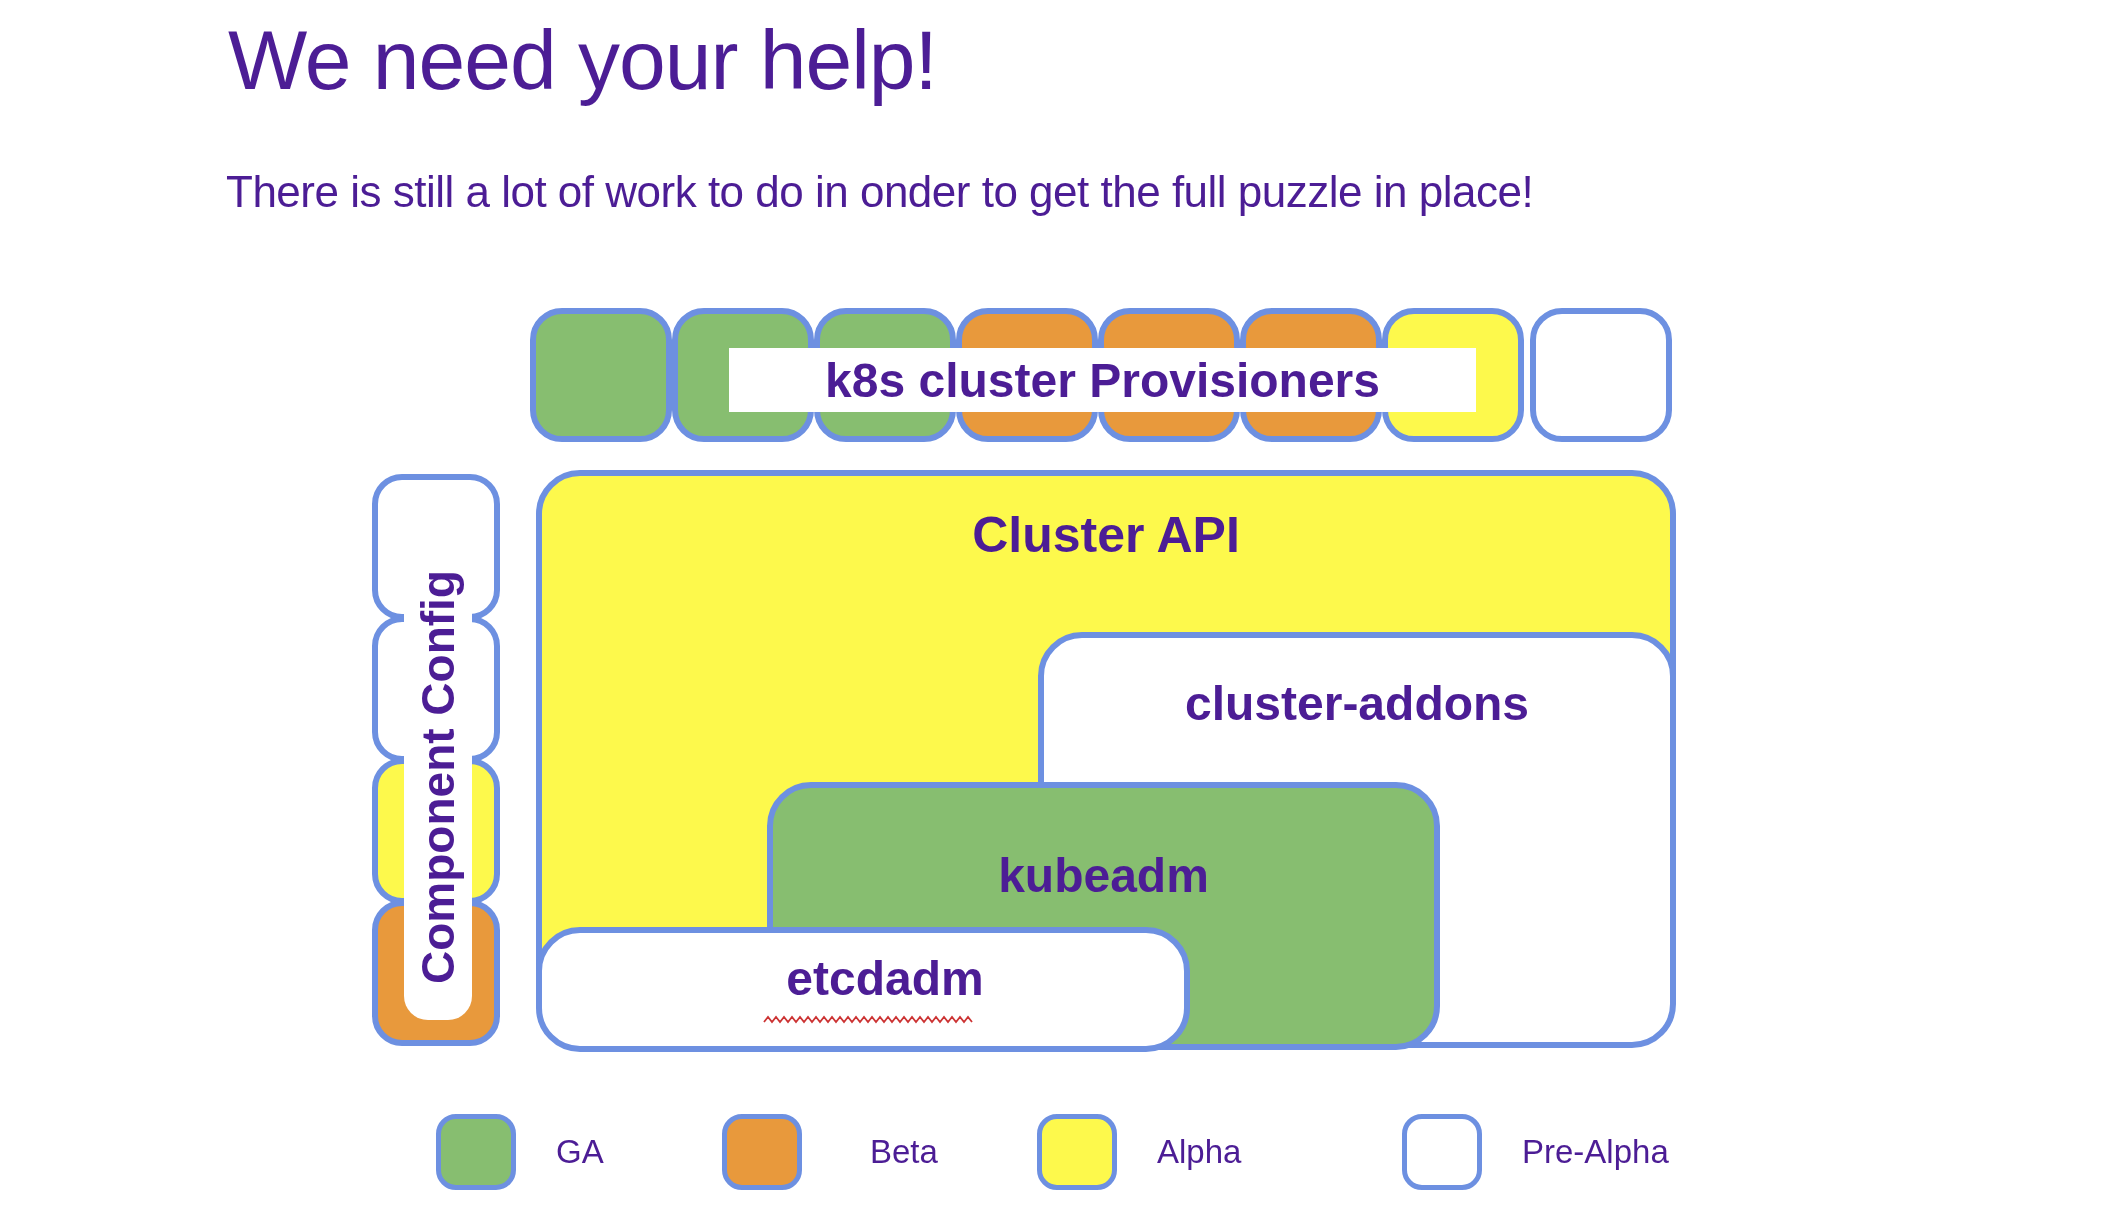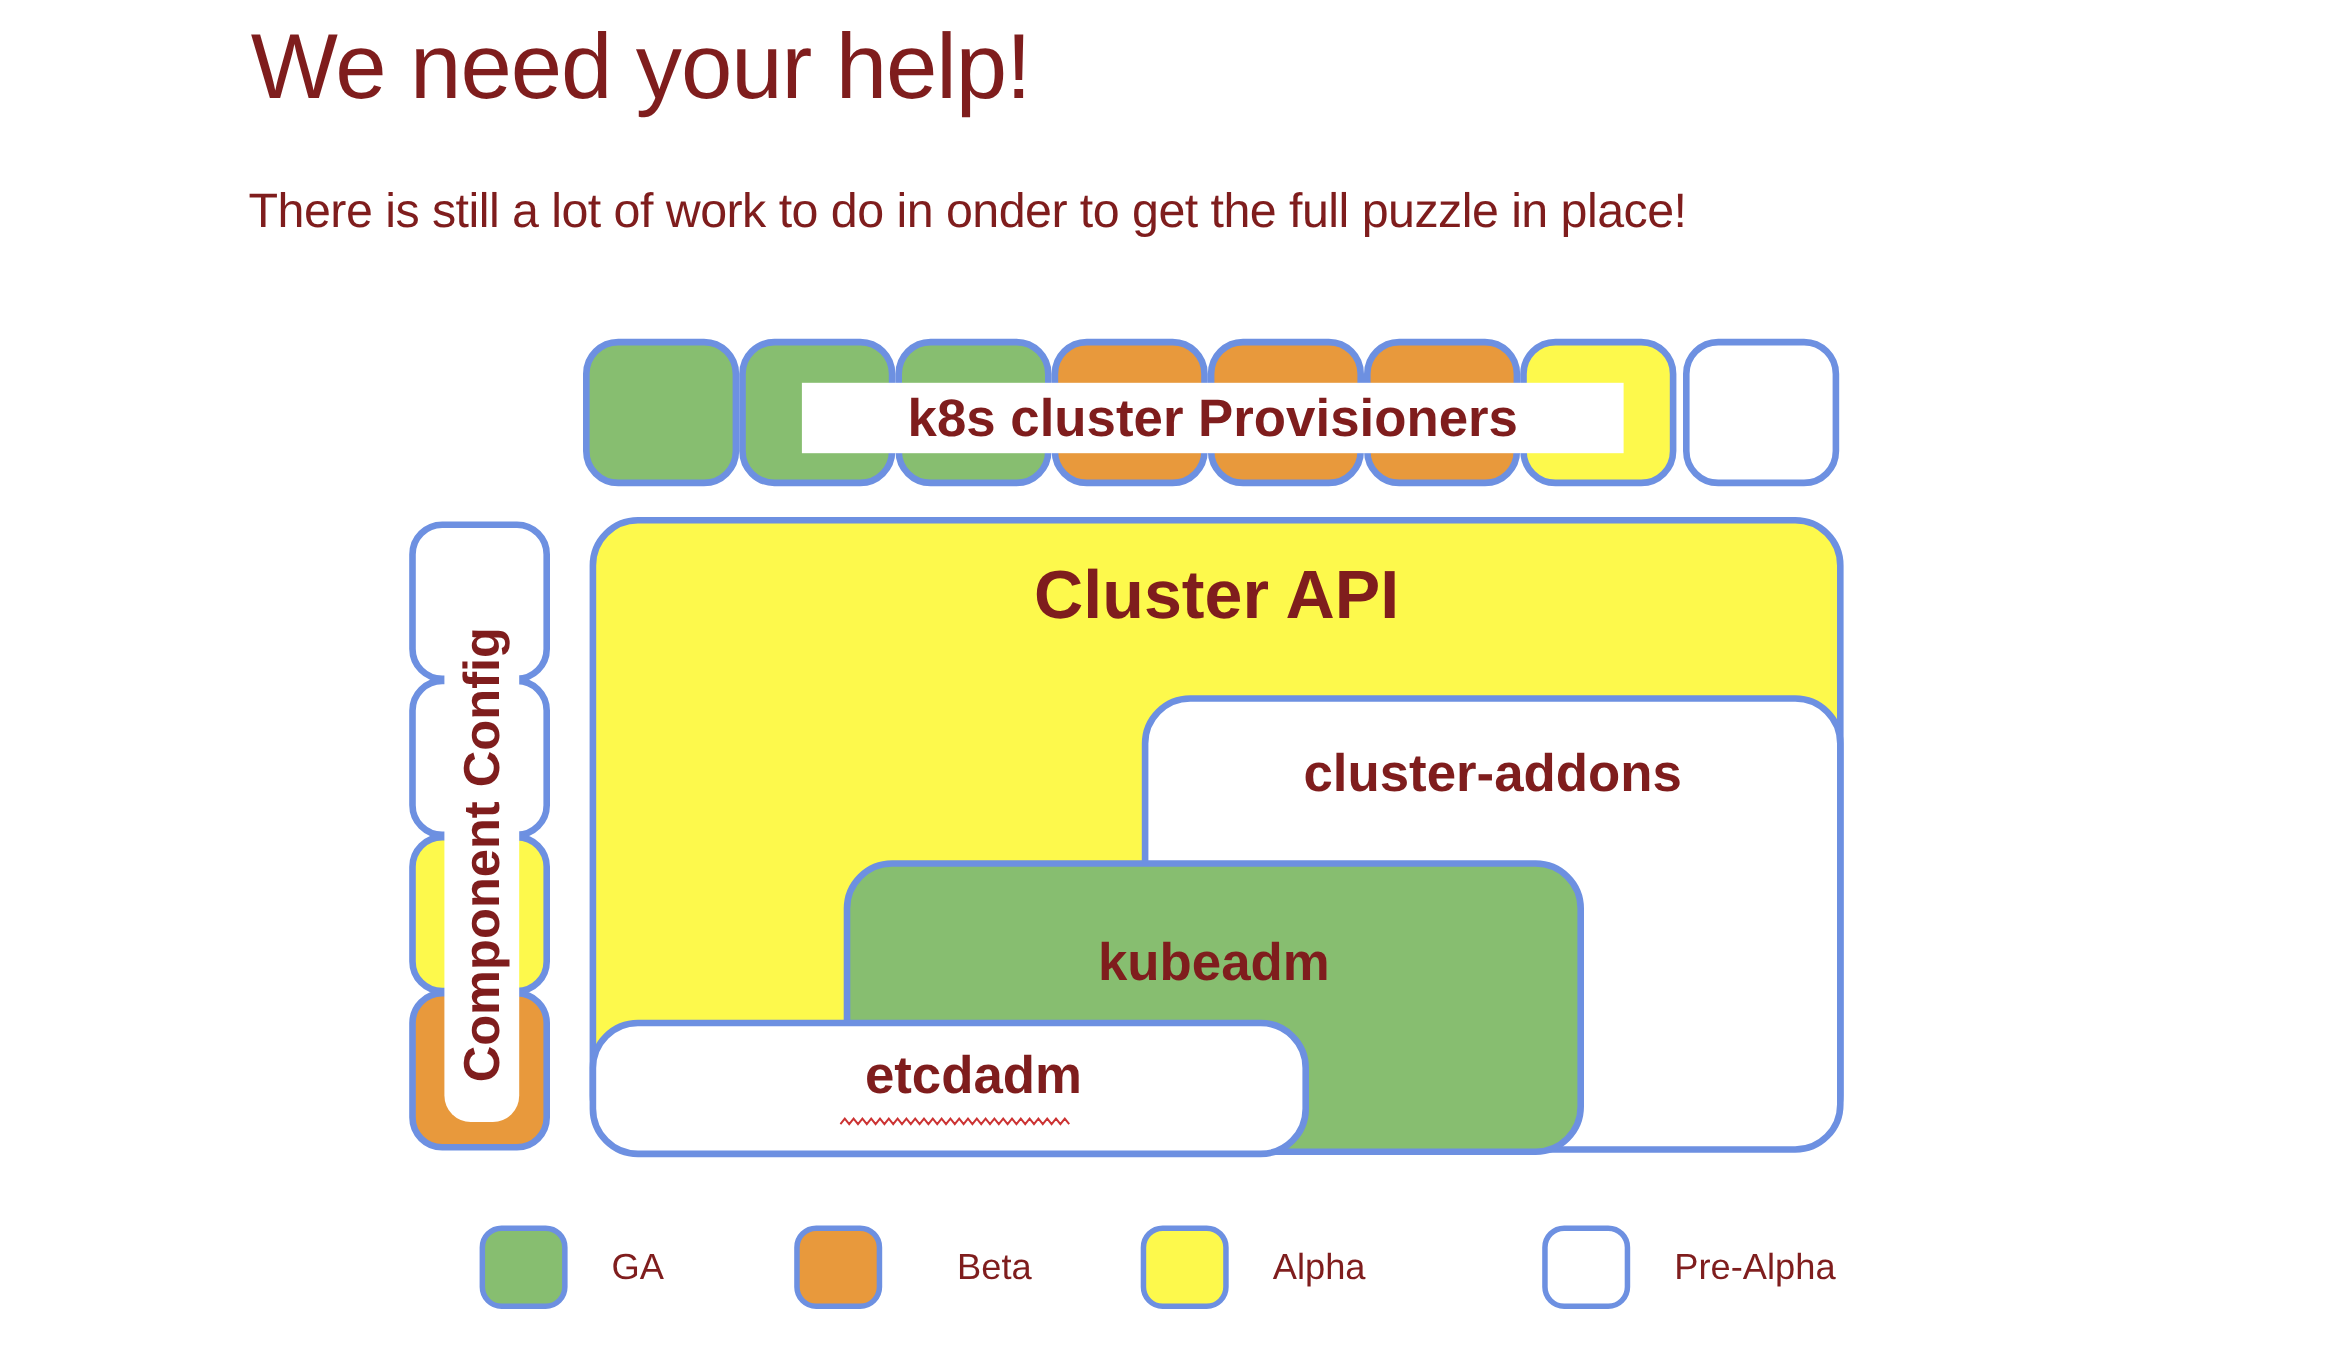--- a/index.html
+++ b/index.html
@@ -1,17 +1,17 @@
 <!DOCTYPE html>
 <html style="--ga-green: #87BE70; --beta-orange: #E8993C; --alpha-yellow: #FDF94C; --pre-alpha-white: #FFFFFF; --border-blue: #6D90E1; --squiggle-red: #CC3333;"><head>
 <meta charset="utf-8">
 <style>
   html,body{margin:0;padding:0;background:#fff;}
   #page{position:relative;width:2126px;height:1228px;background:#fff;overflow:hidden;
-        font-family:"Liberation Sans",sans-serif;color:#7f1d1d;}
+        font-family:"Liberation Sans",sans-serif;color:#4c1d95;}
 
   .title{position:absolute;left:228px;top:12px;font-size:84px;font-weight:400;letter-spacing:-1px;white-space:nowrap;}
   .subtitle{position:absolute;left:226px;top:167px;font-size:44px;font-weight:400;letter-spacing:-0.5px;white-space:nowrap;}
 
   
   .st-ga{background:var(--ga-green);}
   .st-beta{background:var(--beta-orange);}
   .st-alpha{background:var(--alpha-yellow);}
   .st-pre-alpha{background:var(--pre-alpha-white);}
 
@@ -28,21 +28,21 @@
   .cc-col{position:absolute;left:372px;top:474px;display:flex;flex-direction:column;}
   .cc-col .sq{width:128px;height:146px;border-radius:30px;}
   .cc-col .sq + .sq{margin-top:-4px;}
   .cc-label{position:absolute;left:404px;top:533px;width:68px;height:487px;background:#fff;border-radius:24px;z-index:2;
             display:flex;align-items:center;justify-content:center;}
   .cc-label span{transform:rotate(-90deg);white-space:nowrap;font-size:46px;font-weight:700;}
 
   .box{position:absolute;box-sizing:border-box;border:6px solid var(--border-blue);border-radius:44px;}
   .box-label{font-weight:700;text-align:center;white-space:nowrap;}
   .box-cluster-api{left:536px;top:470px;width:1140px;height:570px;z-index:1;}
-  .box-cluster-api .box-label{margin-top:30px;font-size:62px;}
+  .box-cluster-api .box-label{margin-top:30px;font-size:50px;}
   .box-cluster-addons{left:1038px;top:632px;width:638px;height:416px;z-index:2;}
   .box-cluster-addons .box-label{margin-top:38px;font-size:48px;}
   .box-kubeadm{left:767px;top:782px;width:673px;height:268px;z-index:3;}
   .box-kubeadm .box-label{margin-top:60px;font-size:48px;}
   .box-etcdadm{left:536px;top:927px;width:654px;height:125px;z-index:4;}
   .box-etcdadm .box-label{margin-top:18px;font-size:48px;margin-left:44px;}
   .squiggle{position:absolute;left:221px;top:82px;}
 
   .legend{position:absolute;left:0;top:1112px;width:2126px;height:80px;}
   .legend-item{position:absolute;top:0;display:flex;align-items:center;height:80px;}

